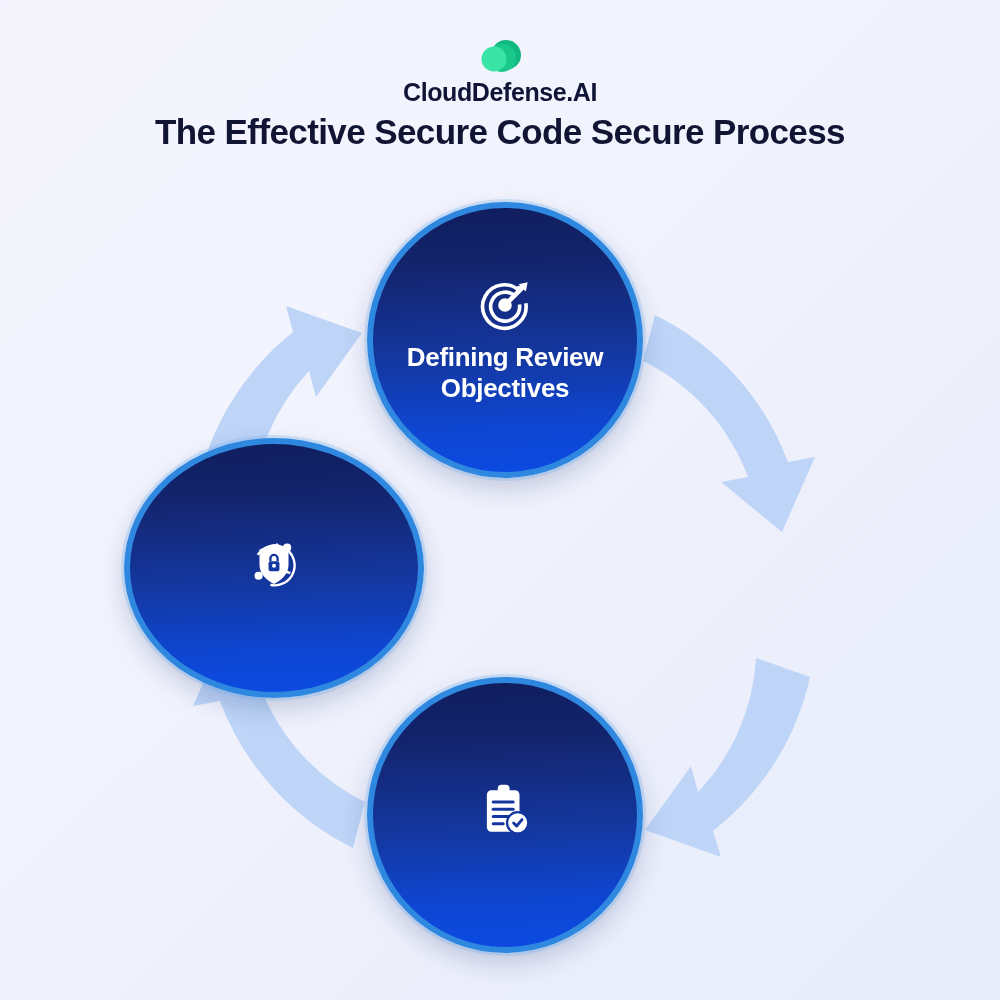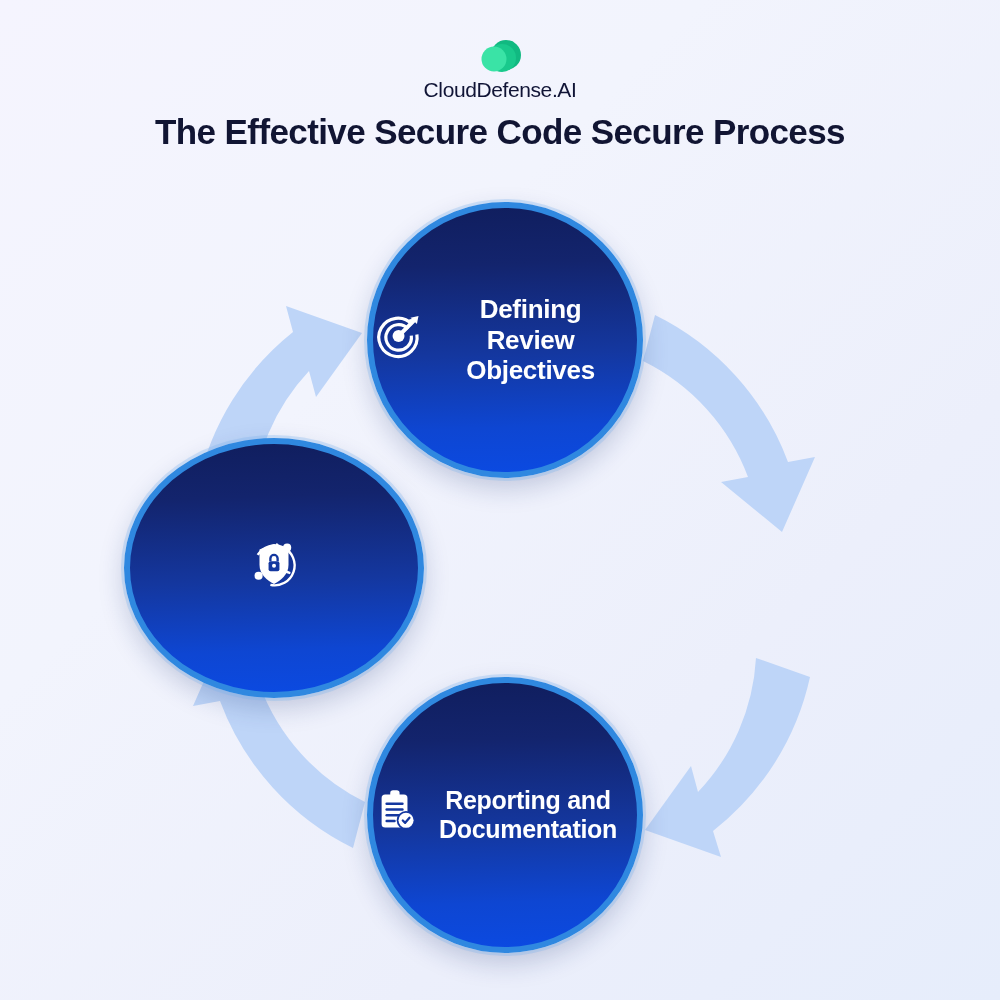--- a/index.html
+++ b/index.html
@@ -28,22 +28,22 @@
     width: 1000px;
     text-align: center;
   }
   .brand-logo {
     display: block;
     margin: 0 auto 2px auto;
     width: 56px;
     height: 40px;
   }
   .brand-name {
-    font-size: 21px;
-    font-weight: normal;
+    font-size: 25px;
+    font-weight: bold;
     letter-spacing: -0.4px;
     color: #101436;
   }
   .page-title {
     position: absolute;
     top: 112px;
     left: 0;
     width: 1000px;
     text-align: center;
     font-size: 35px;
@@ -67,20 +67,21 @@
     width: 790px;
     height: 790px;
   }
 
   
   .node {
     position: absolute;
     border-radius: 50%;
     box-sizing: border-box;
     display: flex;
+    flex-direction: column;
     align-items: center;
     justify-content: center;
     text-align: center;
     color: #ffffff;
     background: linear-gradient(178deg, #101e5e 0%, #13246d 22%, #14379f 55%, #0e46d2 82%, #0b4ae2 100%);
     border: 6px solid #2f88e0;
     box-shadow: 0 0 0 3px rgba(122,178,240,0.30), 0 10px 26px rgba(24,45,110,0.22);
   }
   .node-icon {
     width: 58px;
@@ -196,22 +197,20 @@
         <g stroke="#14379f" stroke-width="3.4" stroke-linecap="round">
           <path d="M19 22 H41"></path>
           <path d="M19 30 H41"></path>
           <path d="M19 38 H36"></path>
           <path d="M19 46 H30"></path>
         </g>
         <circle cx="46" cy="45" r="13" fill="#14379f"></circle>
         <circle cx="46" cy="45" r="10.5" fill="#ffffff"></circle>
         <path d="M41.5 45.2 L44.8 48.5 L50.8 41.5" fill="none" stroke="#14379f" stroke-width="3.2" stroke-linecap="round" stroke-linejoin="round"></path>
       </svg>
-      <div class="node-label">Reporting and
-Documentation</div>
     </div>
 
     <div class="node node-left">
       <svg class="node-icon" viewBox="0 0 64 64">
         <path d="M14 22 A22 22 0 1 1 28 55" fill="none" stroke="#ffffff" stroke-width="2.6"></path>
         <path d="M50 42 A22 22 0 0 1 36 9.5" fill="none" stroke="#ffffff" stroke-width="2.6"></path>
         <path d="M32 10 L48 16 V33 C48 43 40 50 32 54 C24 50 16 43 16 33 V16 Z" fill="#ffffff"></path>
         <rect x="26" y="29" width="12" height="11" rx="2.2" fill="#14379f"></rect>
         <path d="M28 29 V26 a4 4 0 0 1 8 0 v3" fill="none" stroke="#14379f" stroke-width="2.6"></path>
         <circle cx="32" cy="34" r="2.2" fill="#ffffff"></circle>

